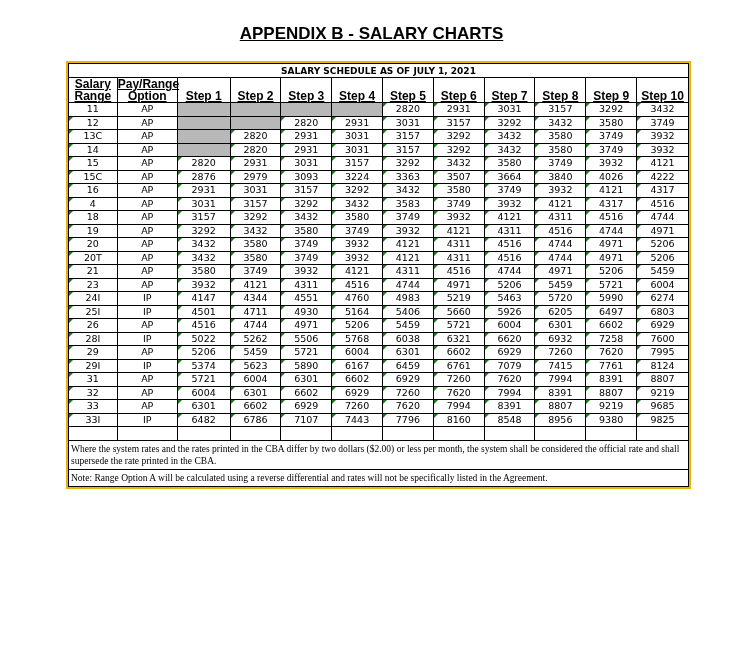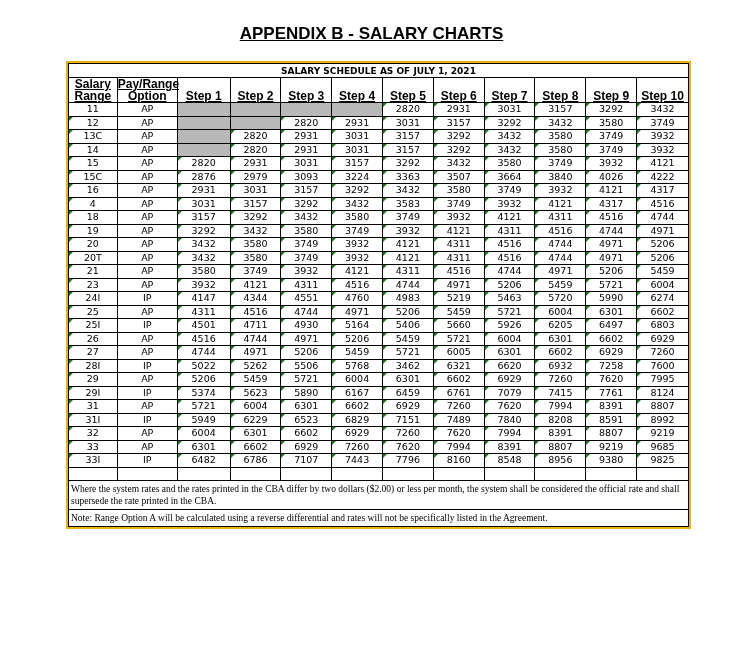--- a/index.html
+++ b/index.html
@@ -312,34 +312,20 @@
           <td class="flag">4551</td>
           <td class="flag">4760</td>
           <td class="flag">4983</td>
           <td class="flag">5219</td>
           <td class="flag">5463</td>
           <td class="flag">5720</td>
           <td class="flag">5990</td>
           <td class="flag">6274</td>
         </tr>
         <tr>
-          <td class="flag">25</td>
-          <td>AP</td>
-          <td class="flag">4311</td>
-          <td class="flag">4516</td>
-          <td class="flag">4744</td>
-          <td class="flag">4971</td>
-          <td class="flag">5206</td>
-          <td class="flag">5459</td>
-          <td class="flag">5721</td>
-          <td class="flag">6004</td>
-          <td class="flag">6301</td>
-          <td class="flag">6602</td>
-        </tr>
-        <tr>
           <td class="flag">25I</td>
           <td>IP</td>
           <td class="flag">4501</td>
           <td class="flag">4711</td>
           <td class="flag">4930</td>
           <td class="flag">5164</td>
           <td class="flag">5406</td>
           <td class="flag">5660</td>
           <td class="flag">5926</td>
           <td class="flag">6205</td>
@@ -354,41 +340,27 @@
           <td class="flag">4971</td>
           <td class="flag">5206</td>
           <td class="flag">5459</td>
           <td class="flag">5721</td>
           <td class="flag">6004</td>
           <td class="flag">6301</td>
           <td class="flag">6602</td>
           <td class="flag">6929</td>
         </tr>
         <tr>
-          <td class="flag">27</td>
-          <td>AP</td>
-          <td class="flag">4744</td>
-          <td class="flag">4971</td>
-          <td class="flag">5206</td>
-          <td class="flag">5459</td>
-          <td class="flag">5721</td>
-          <td class="flag">6005</td>
-          <td class="flag">6301</td>
-          <td class="flag">6602</td>
-          <td class="flag">6929</td>
-          <td class="flag">7260</td>
-        </tr>
-        <tr>
           <td class="flag">28I</td>
           <td>IP</td>
           <td class="flag">5022</td>
           <td class="flag">5262</td>
           <td class="flag">5506</td>
           <td class="flag">5768</td>
-          <td class="flag">3462</td>
+          <td class="flag">6038</td>
           <td class="flag">6321</td>
           <td class="flag">6620</td>
           <td class="flag">6932</td>
           <td class="flag">7258</td>
           <td class="flag">7600</td>
         </tr>
         <tr>
           <td class="flag">29</td>
           <td>AP</td>
           <td class="flag">5206</td>
@@ -424,34 +396,20 @@
           <td class="flag">6301</td>
           <td class="flag">6602</td>
           <td class="flag">6929</td>
           <td class="flag">7260</td>
           <td class="flag">7620</td>
           <td class="flag">7994</td>
           <td class="flag">8391</td>
           <td class="flag">8807</td>
         </tr>
         <tr>
-          <td class="flag">31I</td>
-          <td>IP</td>
-          <td class="flag">5949</td>
-          <td class="flag">6229</td>
-          <td class="flag">6523</td>
-          <td class="flag">6829</td>
-          <td class="flag">7151</td>
-          <td class="flag">7489</td>
-          <td class="flag">7840</td>
-          <td class="flag">8208</td>
-          <td class="flag">8591</td>
-          <td class="flag">8992</td>
-        </tr>
-        <tr>
           <td class="flag">32</td>
           <td>AP</td>
           <td class="flag">6004</td>
           <td class="flag">6301</td>
           <td class="flag">6602</td>
           <td class="flag">6929</td>
           <td class="flag">7260</td>
           <td class="flag">7620</td>
           <td class="flag">7994</td>
           <td class="flag">8391</td>

